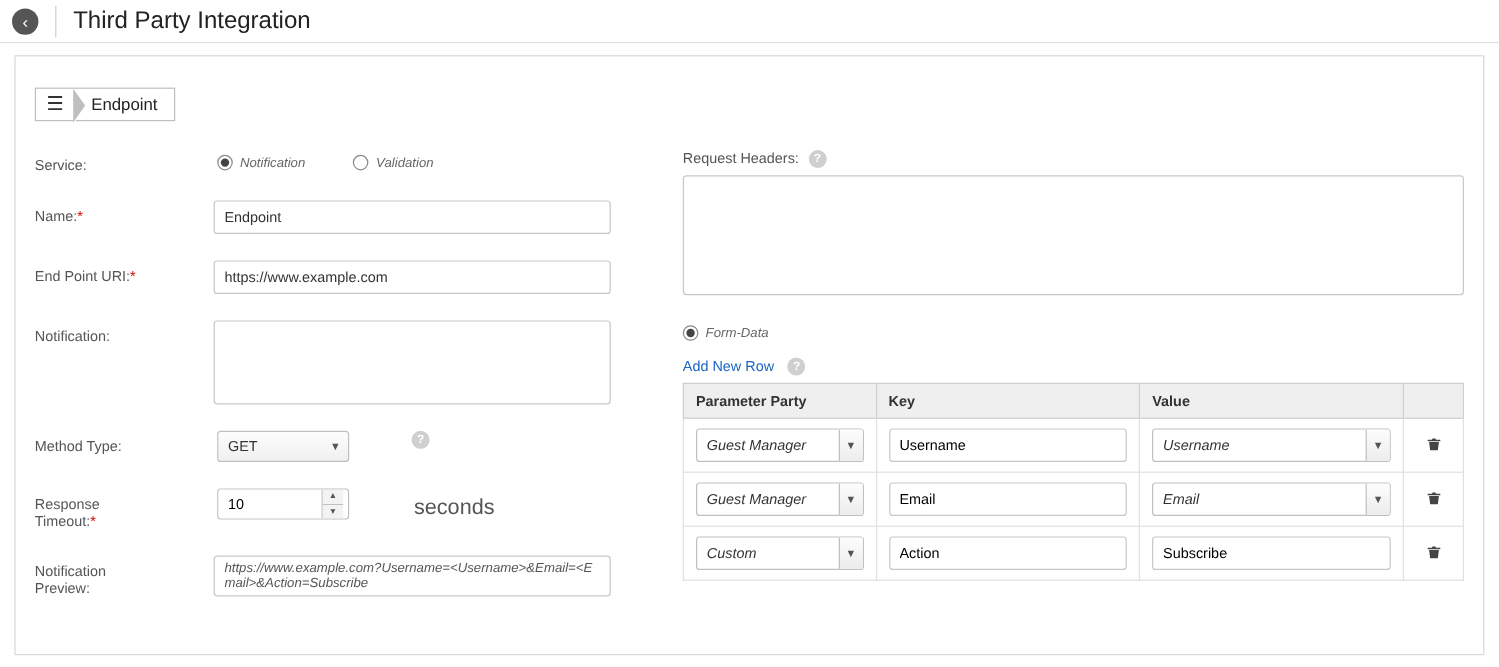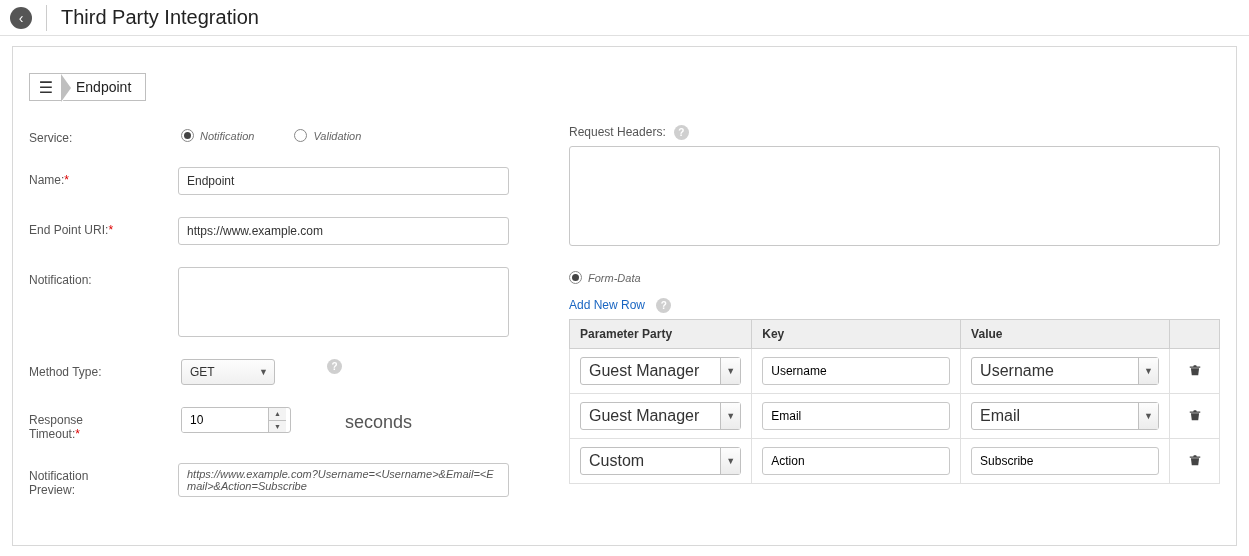--- a/index.html
+++ b/index.html
@@ -112,21 +112,21 @@
     border: 1px solid #c8c8c8; border-radius: 3px;
     padding: 0 8px; font-size: 12px; color: #333;
   }
   textarea.ta {
     width: 340px; height: 70px;
     border: 1px solid #c8c8c8; border-radius: 3px;
     padding: 6px 8px; font-size: 12px; resize: none;
     font-family: inherit;
   }
   .select-box {
-    width: 94px; height: 26px;
+    width: 110px; height: 26px;
     border: 1px solid #c0c0c0; border-radius: 3px;
     display: flex; align-items: center; justify-content: space-between;
     padding: 0 6px 0 8px;
     background: linear-gradient(#fdfdfd,#f0f0f0);
     cursor: pointer;
     font-size: 12px;
   }
   .select-caret { font-size: 9px; color: #555; }
   .help-icon {
     width: 15px; height: 15px; border-radius: 50%;
@@ -171,21 +171,21 @@
     background: #efefef; border: 1px solid #cfcfcf; text-align: left;
     padding: 7px 10px; font-size: 12px; font-weight: bold;
   }
   .grid td {
     border: 1px solid #e0e0e0; padding: 8px 10px; vertical-align: middle;
   }
   .cell-select {
     width: 100%; height: 28px; border: 1px solid #c0c0c0; border-radius: 3px;
     display: flex; align-items: stretch; background: #fff; cursor: pointer;
   }
-  .cell-select .cs-label { flex: 1; padding: 0 8px; display: flex; align-items: center; font-size: 16px; }
+  .cell-select .cs-label { flex: 1; padding: 0 8px; display: flex; align-items: center; font-size: 12px; font-style: italic; }
   .cell-select .cs-btn { width: 20px; border-left: 1px solid #c0c0c0; display: flex; align-items: center; justify-content: center; font-size: 9px; color: #555; background: linear-gradient(#fdfdfd,#ececec); }
   .cell-input {
     width: 100%; height: 28px; border: 1px solid #c8c8c8; border-radius: 3px;
     padding: 0 8px; font-size: 12px;
   }
   .trash-btn { display: flex; align-items: center; justify-content: center; cursor: pointer; color: #444; font-size: 14px; }
   .col-action { width: 50px; }
 </style>
 </head>
 <body>

